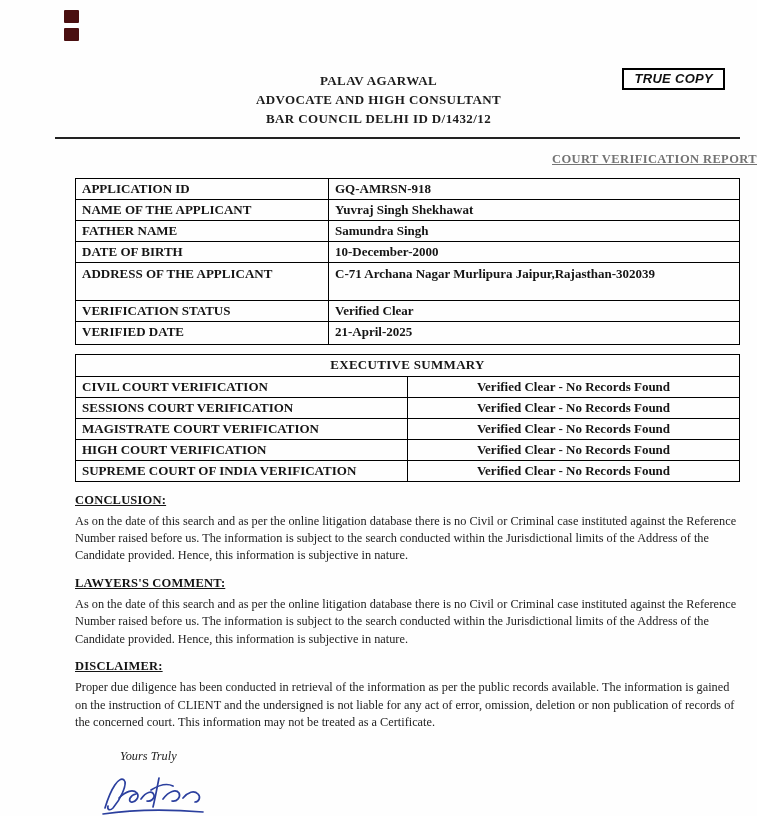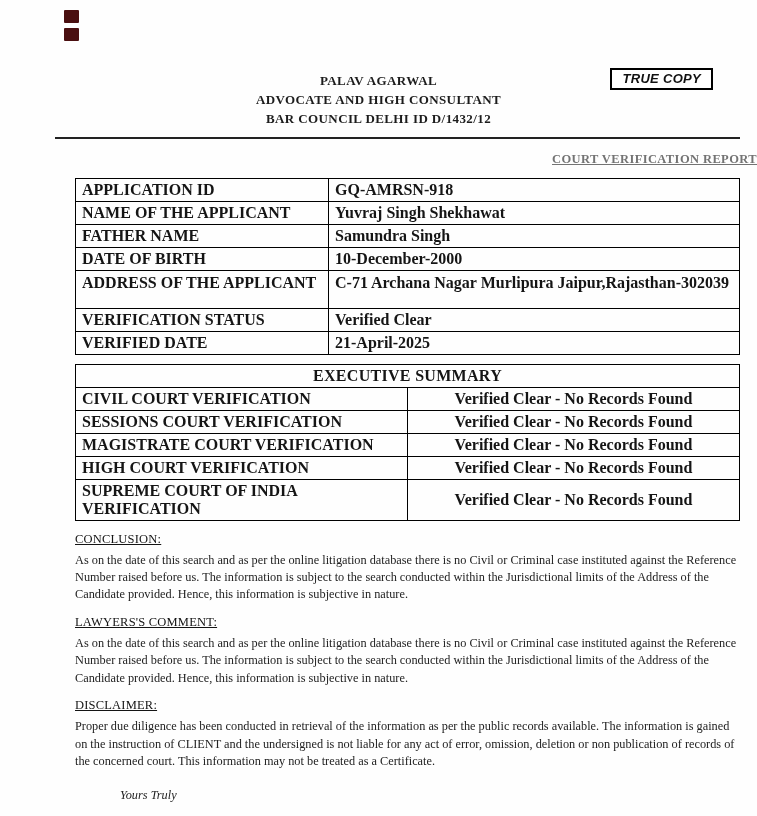--- a/index.html
+++ b/index.html
@@ -11,21 +11,21 @@
     color:#111;
     overflow:hidden;
   }
   .scan-mark {
     position:absolute; left:64px; width:15px; height:13px;
     background:#4a0f10; border-radius:1px;
   }
   .scan-mark.m1 { top:10px; }
   .scan-mark.m2 { top:28px; }
   .true-copy {
-    position:absolute; top:68px; right:44px;
+    position:absolute; top:68px; right:32px;
     border:2px solid #000; padding:1px 10px 2px 10px;
     font-family:"Liberation Sans", sans-serif;
     font-weight:bold; font-style:italic; font-size:13px;
     letter-spacing:0.3px; background:#fff;
   }
   .letterhead {
     padding-top:72px; text-align:center;
     font-weight:bold; font-size:13px; letter-spacing:0.4px;
     line-height:1.45; color:#1c1c1c;
   }
@@ -36,36 +36,36 @@
   .report-title {
     text-align:right; font-weight:bold; font-size:12.5px;
     letter-spacing:0.4px; text-decoration:underline;
     margin:13px 0 11px 0; color:#737373;
   }
   .content { margin:0 17px 0 75px; }
   table.tbl {
     width:100%; border-collapse:collapse; table-layout:fixed;
   }
   table.tbl td {
-    border:1px solid #000; font-weight:bold; font-size:16px;
+    border:1px solid #000; font-weight:bold; font-size:13px;
     padding:2px 6px; vertical-align:middle; color:#151515;
     overflow:hidden;
   }
   td.lbl { width:240px; }
   tr.row-normal { height:19px; }
   tr.row-tall { height:38px; }
   tr.row-tall td { vertical-align:top; padding-top:3px; }
   tr.row-date { height:23px; }
   tr.row-date td { vertical-align:top; padding-top:2px;margin-left:48px; }
   table.summary { margin-top:9px; }
   td.sum-head { text-align:center; letter-spacing:0.3px; height:17px; }
   td.sum-val { text-align:center; }
   .text-section { margin-top:11px; }
   .sec-head {
-    font-weight:normal; font-size:12.5px; text-decoration:underline;
+    font-weight:bold; font-size:12.5px; text-decoration:underline;
     letter-spacing:0.2px; color:#141414;
   }
   .text-section p {
     margin:5px 0 0 0; font-size:12.3px; line-height:1.42; color:#222;
   }
   .yours { margin:17px 0 0 45px; font-size:12.3px; color:#222;font-style:italic; }
   .signature { margin:4px 0 0 20px; display:block; }
   .name-paren { margin:2px 0 0 18px; font-size:12.3px; color:#222;font-style:italic; }
 </style>
 </head>

